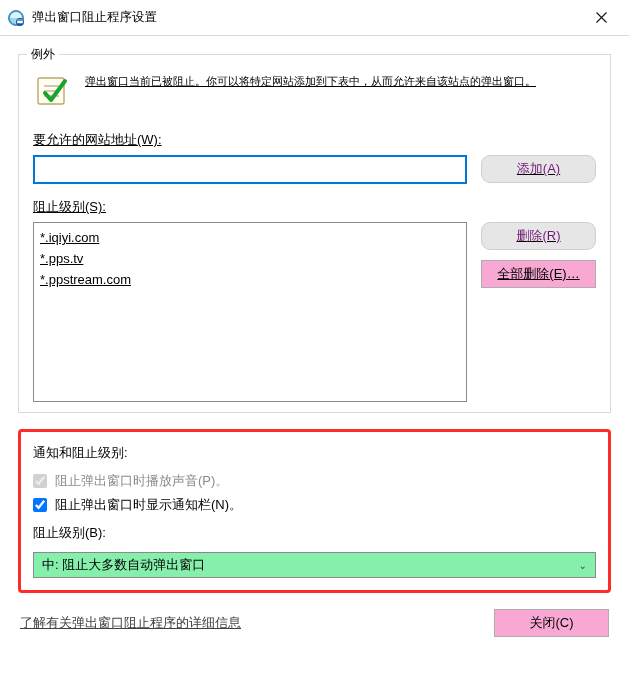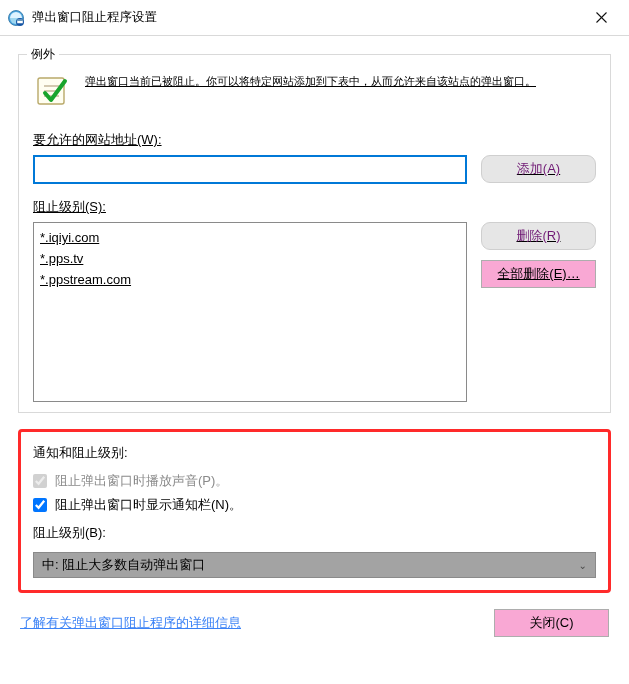--- a/index.html
+++ b/index.html
@@ -103,37 +103,37 @@
   .sect-title { font-size: 13px; margin-bottom: 10px; }
   .chk-row {
     display: flex; align-items: center;
     font-size: 13px; margin-bottom: 6px;
   }
   .chk-row input[type=checkbox] { margin: 0 8px 0 0; width: 14px; height: 14px; }
   .chk-row.disabled { color: #8a8a8a; }
   .dd {
     width: 100%; height: 26px;
     border: 1px solid #8a8a8a;
-    background: #a3a3a3;
+    background: #86efac;
     display: flex; align-items: center;
     padding: 0 8px;
     font-size: 13px;
     position: relative;
   }
   .dd .chev {
     position: absolute; right: 8px; top: 50%;
     transform: translateY(-50%);
     color: #4a4a4a;
     font-size: 10px;
   }
   .footer {
     display: flex; align-items: center; justify-content: space-between;
     padding: 16px 20px 14px 20px;
   }
-  .info-link { color: #3b82f6; text-decoration: underline; font-size: 13px; cursor: pointer; }
+  .info-link { color: #404040; text-decoration: underline; font-size: 13px; cursor: pointer; }
 </style>
 </head>
 <body>
 
 <div class="titlebar">
   <span class="title-icon">
     <svg viewBox="0 0 16 16" width="16" height="16">
       <circle cx="8" cy="8" r="7.5" fill="#4da6e0" stroke="#2a6fa0" stroke-width="0.8"></circle>
       <path d="M2 8 A6 6 0 0 1 14 8" fill="#dff3ff"></path>
       <path d="M2 8 A6 6 0 0 0 14 8" fill="#9fd7f0"></path>

